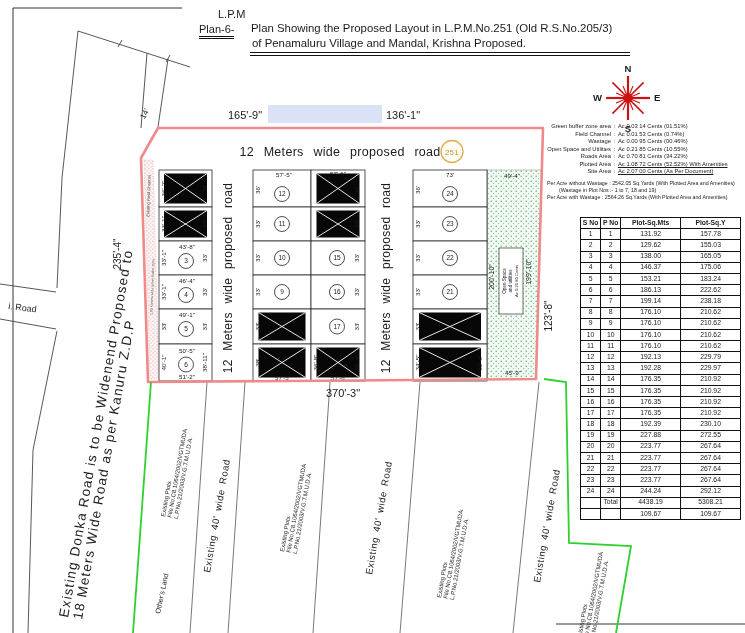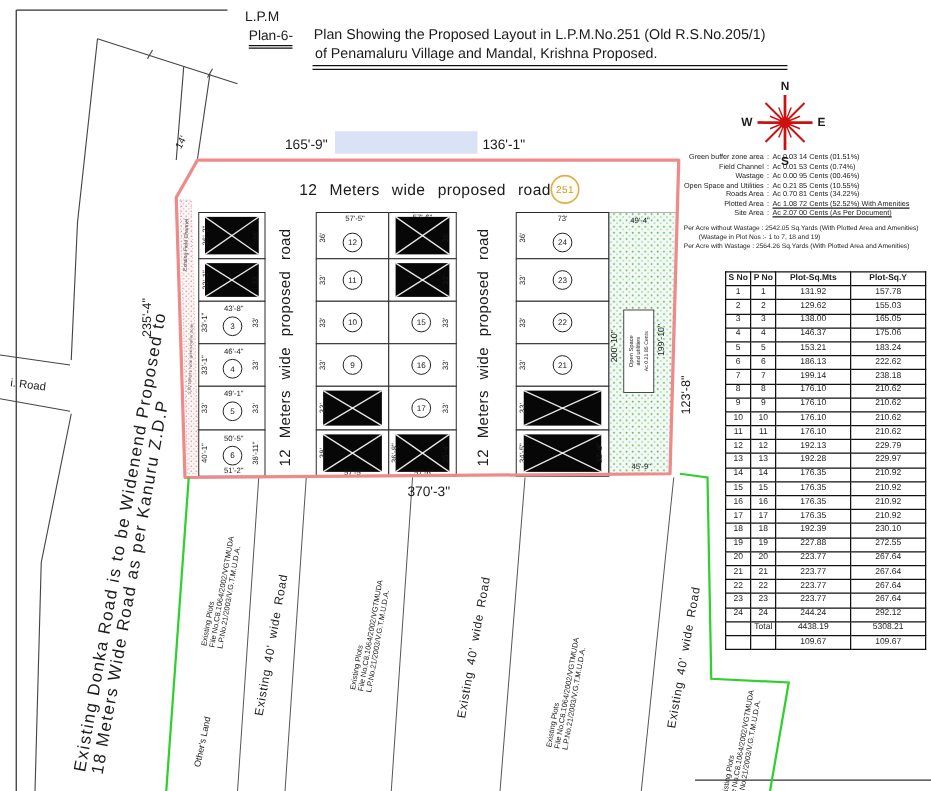--- a/index.html
+++ b/index.html
@@ -394,23 +394,23 @@
       <text class="pl3" transform="translate(453.8,600.2) rotate(-80)">L.P.No.21/2003/V.G.T.M.U.D.A.</text>
     </g>
     <g>
       <text class="pl3" transform="translate(581,640) rotate(-80)">Existing Plots</text>
       <text class="pl3" transform="translate(587.4,641.1) rotate(-80)">File No.C8.1064/2002/VGTMUDA</text>
       <text class="pl3" transform="translate(593.8,642.2) rotate(-80)">L.P.No.21/2003/V.G.T.M.U.D.A.</text>
     </g>
   </g>
 </svg>
 
-<div class="ovl t-sm" style="left:196px;top:8px">L.P.M</div>
+<div class="ovl t-sm" style="left:218px;top:8px">L.P.M</div>
 <div class="ovl t-sm dbl" style="left:199px;top:23px">Plan-6-</div>
-<div class="ovl t-main" style="left:251px;top:22px">Plan Showing the Proposed Layout in L.P.M.No.251 (Old R.S.No.205/1)</div>
+<div class="ovl t-main" style="left:251px;top:22px">Plan Showing the Proposed Layout in L.P.M.No.251 (Old R.S.No.205/3)</div>
 <div class="ovl t-main" style="left:252px;top:37px">of Penamaluru Village and Mandal, Krishna Proposed.</div>
 <div class="ovl" id="title-rule"></div>
 
 <div class="ovl" id="legend">
   <div class="lrow">
       <span class="llab">Green buffer zone area</span>
       <span class="lsep">:</span>
       <span class="lval">Ac 0.03 14 Cents (01.51%)</span>
     </div>
   <div class="lrow">

